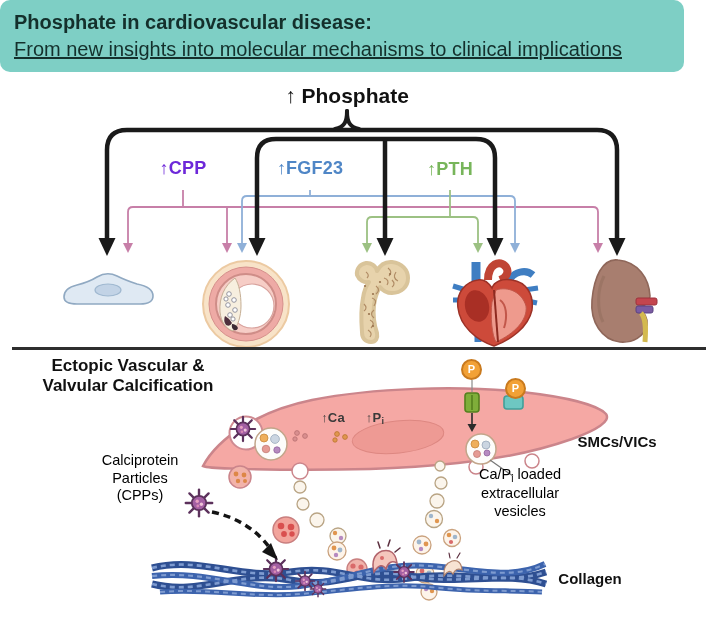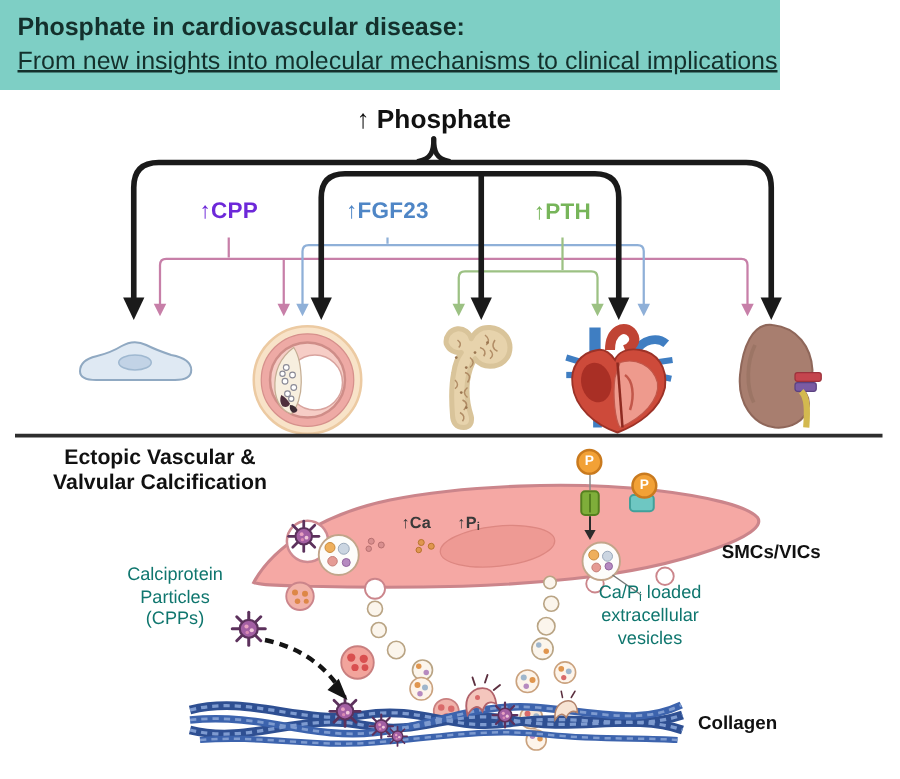--- a/index.html
+++ b/index.html
@@ -1,29 +1,29 @@
 <!DOCTYPE html>
 <html><head>
 <meta charset="utf-8">
 <style>
   html,body{margin:0;padding:0;background:#fff;}
   #fig{position:relative;width:720px;height:623px;background:#fff;overflow:hidden;
        font-family:"Liberation Sans","DejaVu Sans",sans-serif;color:#1a1a1a;}
   
-  .hdr{position:absolute;left:0;top:0;width:624px;height:72px;background:#7ECFC5;
-       box-sizing:border-box;padding:9px 0 0 14px;}
+  .hdr{position:absolute;left:0;top:0;width:684px;height:72px;background:#7ECFC5;
+       box-sizing:border-box;padding:9px 0 0 14px;border-radius:10px;}
   .hdr .l1{font-size:20px;font-weight:bold;color:#14302c;line-height:1.35;}
   .hdr .l2{font-size:20px;font-weight:normal;color:#14302c;line-height:1.3;text-decoration:underline;}
   
   .lbl{position:absolute;transform:translateX(-50%);text-align:center;white-space:pre-line;}
   .phos{font-size:21px;font-weight:600;color:#111;}
   .med{font-size:18px;font-weight:600;letter-spacing:.2px;}
   .med.cpp{color:#6d28d9;} .med.fgf{color:#4F86C6;text-align:center;} .med.pth{color:#77B55A;}
   .sec-title{font-size:17px;font-weight:bold;color:#111;line-height:1.2;}
-  .small-lbl{font-size:14.5px;color:#0f766e;line-height:1.22;}
+  .small-lbl{font-size:14.5px;color:#000000;line-height:1.22;}
   .bold-lbl{font-size:15px;font-weight:bold;color:#111;}
   .ion-lbl{font-size:13px;font-weight:bold;color:#3a3a3a;letter-spacing:.2px;margin-left:31px;}
   .sub{font-size:70%;vertical-align:-0.25em;}
   .divider{position:absolute;left:12px;top:347px;width:694px;height:3px;background:#2e2e2e;}
   .p-ion{position:absolute;width:21px;height:21px;border-radius:50%;background:#F2A136;
          border:2px solid #C97A1E;box-sizing:border-box;color:#fff;font-size:11px;
          font-weight:bold;text-align:center;line-height:17px;}
   svg{position:absolute;left:0;}
 </style>
 </head>

